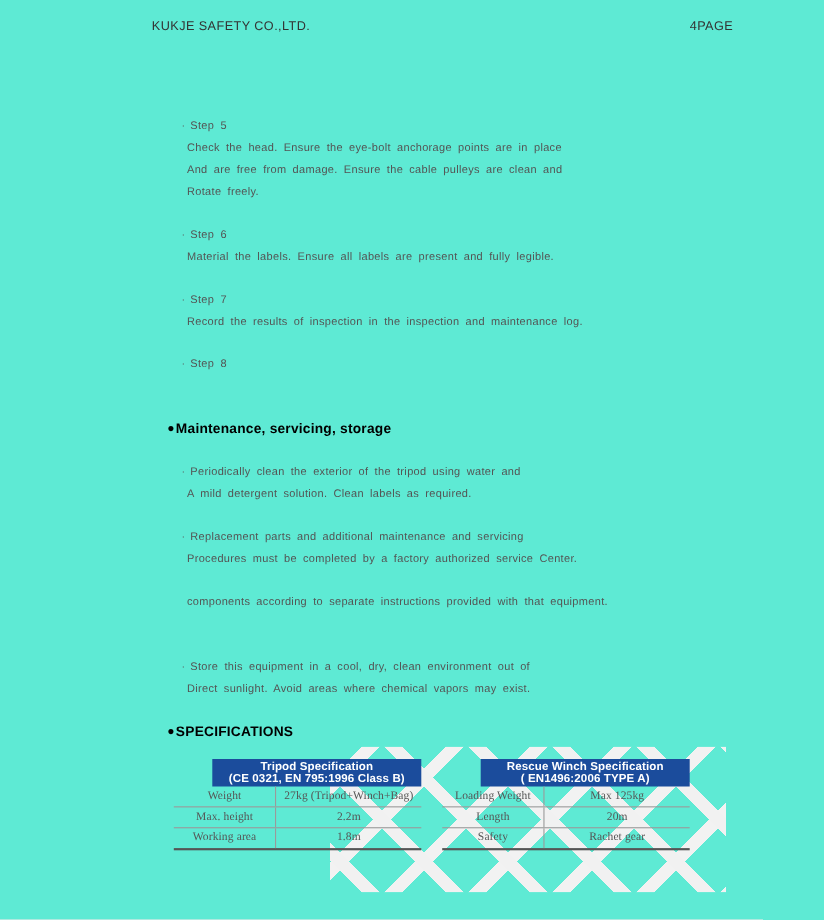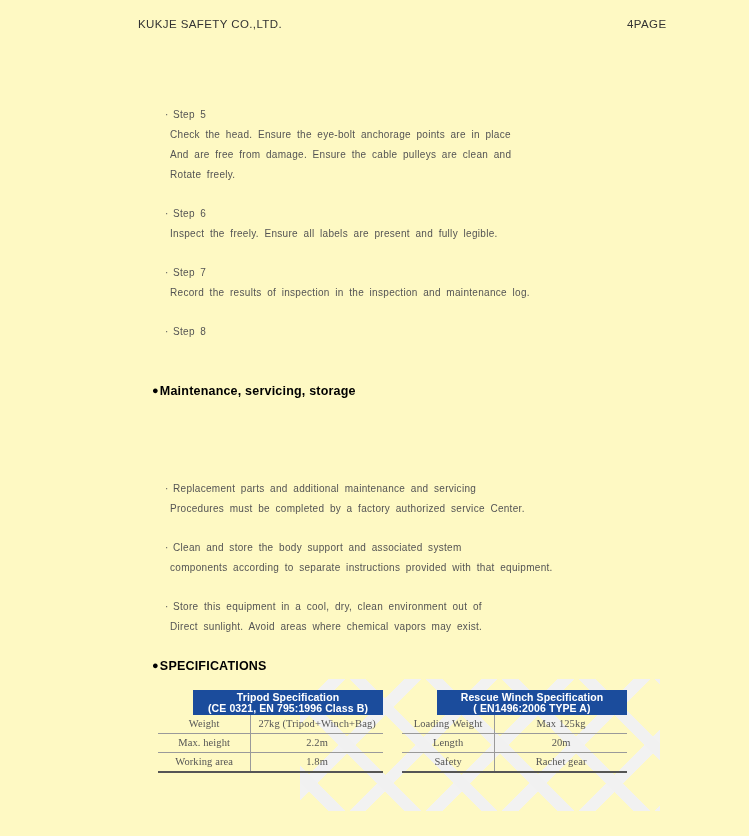--- a/index.html
+++ b/index.html
@@ -1,19 +1,19 @@
 <!DOCTYPE html>
 <html><head>
 <meta charset="utf-8">
 <style>
   html,body{margin:0;padding:0;background:#e9e9e9;}
   .page{
     position:relative;
     width:749px;height:836px;
-    background:#fef9c3;
+    background:#5eead4;
     overflow:hidden;
     font-family:"Liberation Sans", sans-serif;
     color:#4f4f4f;
     margin:0 auto;
   }
   
   .doc-header span{position:absolute;font-size:11.5px;color:#333;letter-spacing:0.4px;}
   .company{left:138px;top:18px;}
   .page-label{left:627px;top:18px;}
 
@@ -62,44 +62,47 @@
 
   <div class="block" style="top:105px">
     <div><span class="bullet">·</span><span>Step 5</span></div>
     <div class="cont">Check the head. Ensure the eye-bolt anchorage points are in place</div>
     <div class="cont">And are free from damage. Ensure the cable pulleys are clean and</div>
     <div class="cont">Rotate freely.</div>
   </div>
 
   <div class="block" style="top:204px">
     <div><span class="bullet">·</span><span>Step 6</span></div>
-    <div class="cont">Inspect the freely. Ensure all labels are present and fully legible.</div>
+    <div class="cont">Material the labels. Ensure all labels are present and fully legible.</div>
   </div>
 
   <div class="block" style="top:263px">
     <div><span class="bullet">·</span><span>Step 7</span></div>
     <div class="cont">Record the results of inspection in the inspection and maintenance log.</div>
   </div>
 
   <div class="block" style="top:322px">
     <div><span class="bullet">·</span><span>Step 8</span></div>
   </div>
 
   <div class="section-heading" style="top:382px">
     <span class="marker">●</span><span>Maintenance, servicing, storage</span>
   </div>
 
+  <div class="block" style="top:420px">
+    <div><span class="bullet">·</span><span>Periodically clean the exterior of the tripod using water and</span></div>
+    <div class="cont">A mild detergent solution. Clean labels as required.</div>
+  </div>
 
   <div class="block" style="top:479px">
     <div><span class="bullet">·</span><span>Replacement parts and additional maintenance and servicing</span></div>
     <div class="cont">Procedures must be completed by a factory authorized service Center.</div>
   </div>
 
   <div class="block" style="top:538px">
-    <div><span class="bullet">·</span><span>Clean and store the body support and associated system</span></div>
     <div class="cont">components according to separate instructions provided with that equipment.</div>
   </div>
 
   <div class="block" style="top:597px">
     <div><span class="bullet">·</span><span>Store this equipment in a cool, dry, clean environment out of</span></div>
     <div class="cont">Direct sunlight. Avoid areas where chemical vapors may exist.</div>
   </div>
 
   <div class="section-heading" style="top:657px">
     <span class="marker">●</span><span>SPECIFICATIONS</span>

